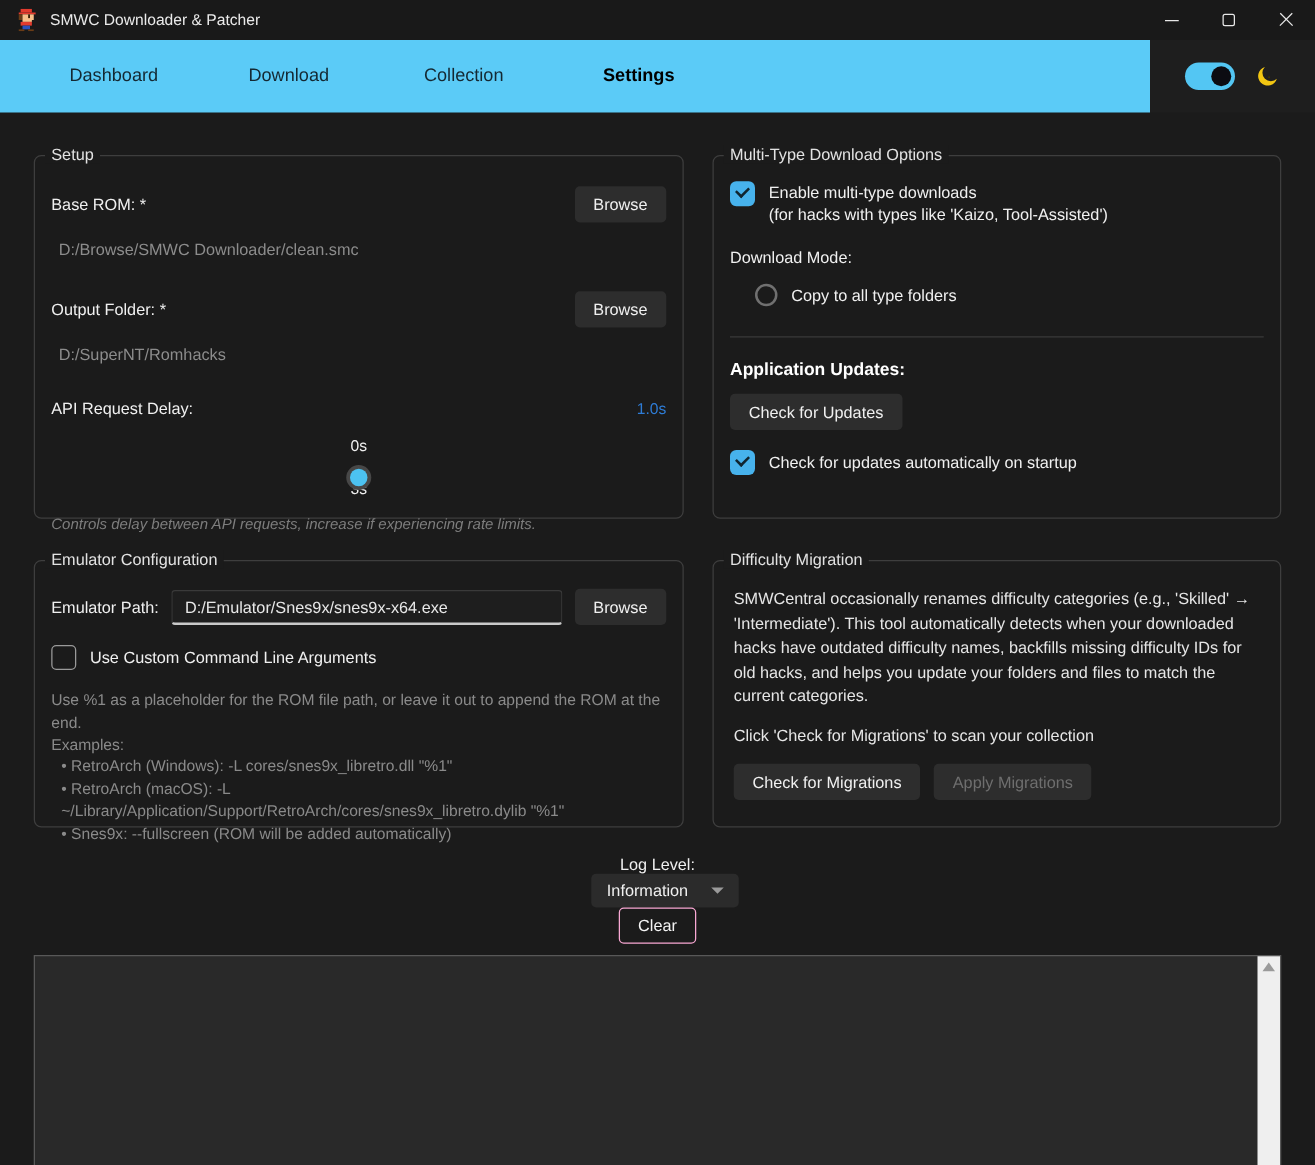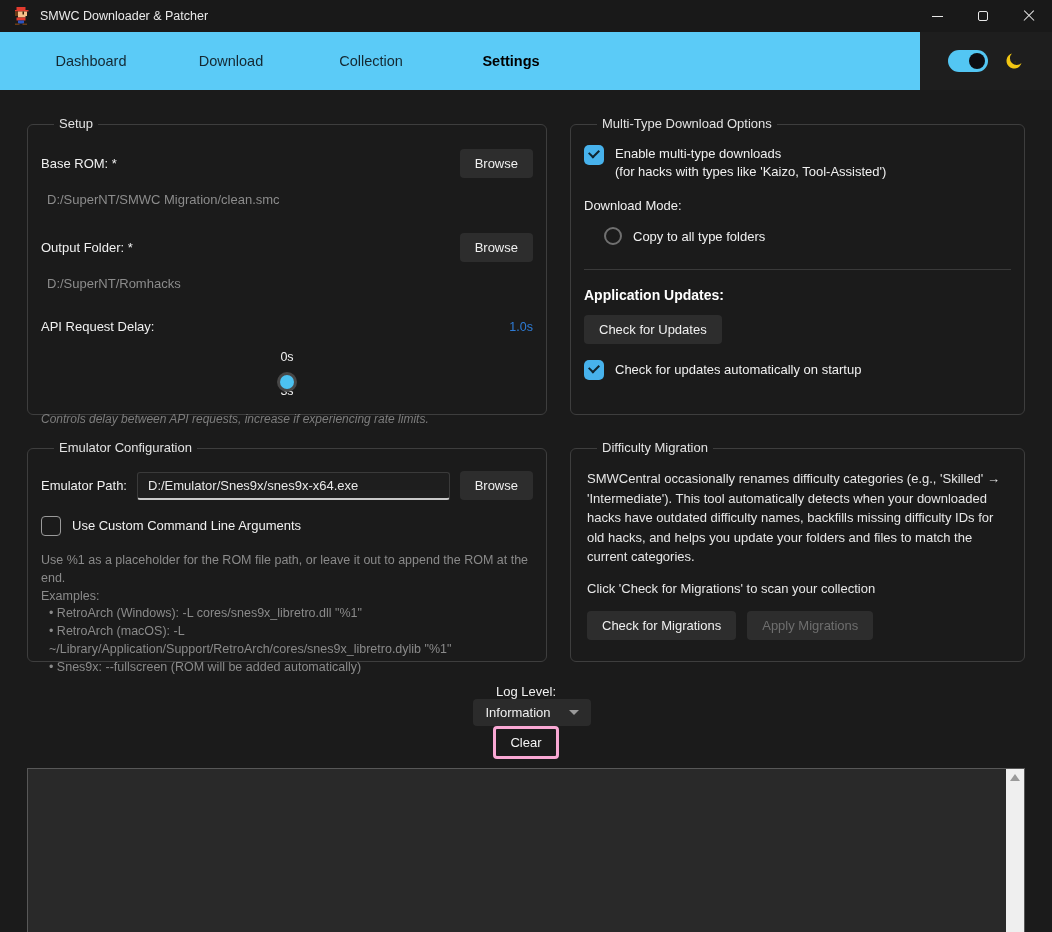--- a/index.html
+++ b/index.html
@@ -26,36 +26,36 @@
   .tab { width:140px; text-align:center; font-size:14.5px; color:#142832; cursor:pointer; }
   .tab.active { font-weight:bold; color:#000; }
   .nav-right { width:132px; background:#1e1e1e; display:flex; align-items:center; justify-content:center; gap:16px; }
   .theme-toggle { width:40px; height:22px; border-radius:11px; background:#53c6f3; position:relative; cursor:pointer; }
   .theme-toggle .knob { position:absolute; right:3px; top:3px; width:16px; height:16px; border-radius:50%; background:#0c0c12; }
 
   
   .content { padding:34px 27px 0 27px; }
   .grid-row { display:grid; grid-template-columns:520px 455px; column-gap:23px; }
   .groupbox { position:relative; border:1px solid #3e3e3e; border-radius:6px; background:#1b1b1b; }
-  .legend { position:absolute; top:-9px; left:26px; background:#1b1b1b; padding:0 5px; font-size:13px; color:#e2e2e2; }
+  .legend { position:absolute; top:-9px; left:8px; background:#1b1b1b; padding:0 5px; font-size:13px; color:#e2e2e2; }
   .gb-setup { height:291px; padding:24px 13px 0 13px; }
   .gb-multi { height:291px; padding:20px 13px 0 13px; }
   .gb-emu { height:214px; padding:22px 13px 0 13px; }
   .gb-diff { height:214px; padding:20px 16px 0 16px; }
   .row2 { margin-top:33px; }
 
   .field-row { display:flex; align-items:center; justify-content:space-between; }
   .label { font-size:13px; color:#f0f0f0; }
   .path-text { font-size:13px; color:#8c8c8c; margin:14px 0 0 6px; }
   .spacer24 { height:26px; }
 
   .btn { display:inline-block; background:#2d2d2d; color:#f0f0f0; border:none; border-radius:4px;
          padding:7px 15px; font-size:13px; font-family:inherit; cursor:pointer; }
   .btn.disabled { color:#6e6e6e; cursor:default; }
-  .btn-outline { background:#1b1b1b; border:3px solid #f9a8d4; border-radius:4px; color:#f4f4f4;
+  .btn-outline { background:#1b1b1b; border:1px solid #f9a8d4; border-radius:4px; color:#f4f4f4;
                  padding:6px 14px; font-size:13px; font-family:inherit; cursor:pointer; }
 
   .delay-value { font-size:12.5px; color:#2e7cd6; }
   .slider-row { display:flex; align-items:center; margin-top:16px; gap:10px;flex-direction:column; }
   .slider-track-wrap { position:relative; flex:1; height:16px; }
   .slider-track { position:absolute; top:6px; left:0; right:0; height:4px; background:#9e9e9e; border-radius:2px; }
   .slider-thumb { position:absolute; top:1px; left:33%; width:14px; height:14px; margin-left:-7px;
                   border-radius:50%; background:#4cc2f1; box-shadow:0 0 0 3px #474747; cursor:pointer; }
   .slider-end { font-size:12.5px; color:#f0f0f0; }
   .hint-italic { font-size:12px; font-style:italic; color:#7d7d7d; margin-top:14px; }
@@ -164,21 +164,21 @@
 
     <div class="grid-row">
 
       <div class="groupbox gb-setup">
         <span class="legend">Setup</span>
 
         <div class="field-row">
           <span class="label">Base ROM: *</span>
           <button class="btn">Browse</button>
         </div>
-        <div class="path-text">D:/SuperNT/SMWC Migration/clean.smc</div>
+        <div class="path-text">D:/Browse/SMWC Downloader/clean.smc</div>
 
         <div class="spacer24"></div>
         <div class="field-row">
           <span class="label">Output Folder: *</span>
           <button class="btn">Browse</button>
         </div>
         <div class="path-text">D:/SuperNT/Romhacks</div>
 
         <div class="field-row" style="margin-top:28px;">
           <span class="label">API Request Delay:</span>

